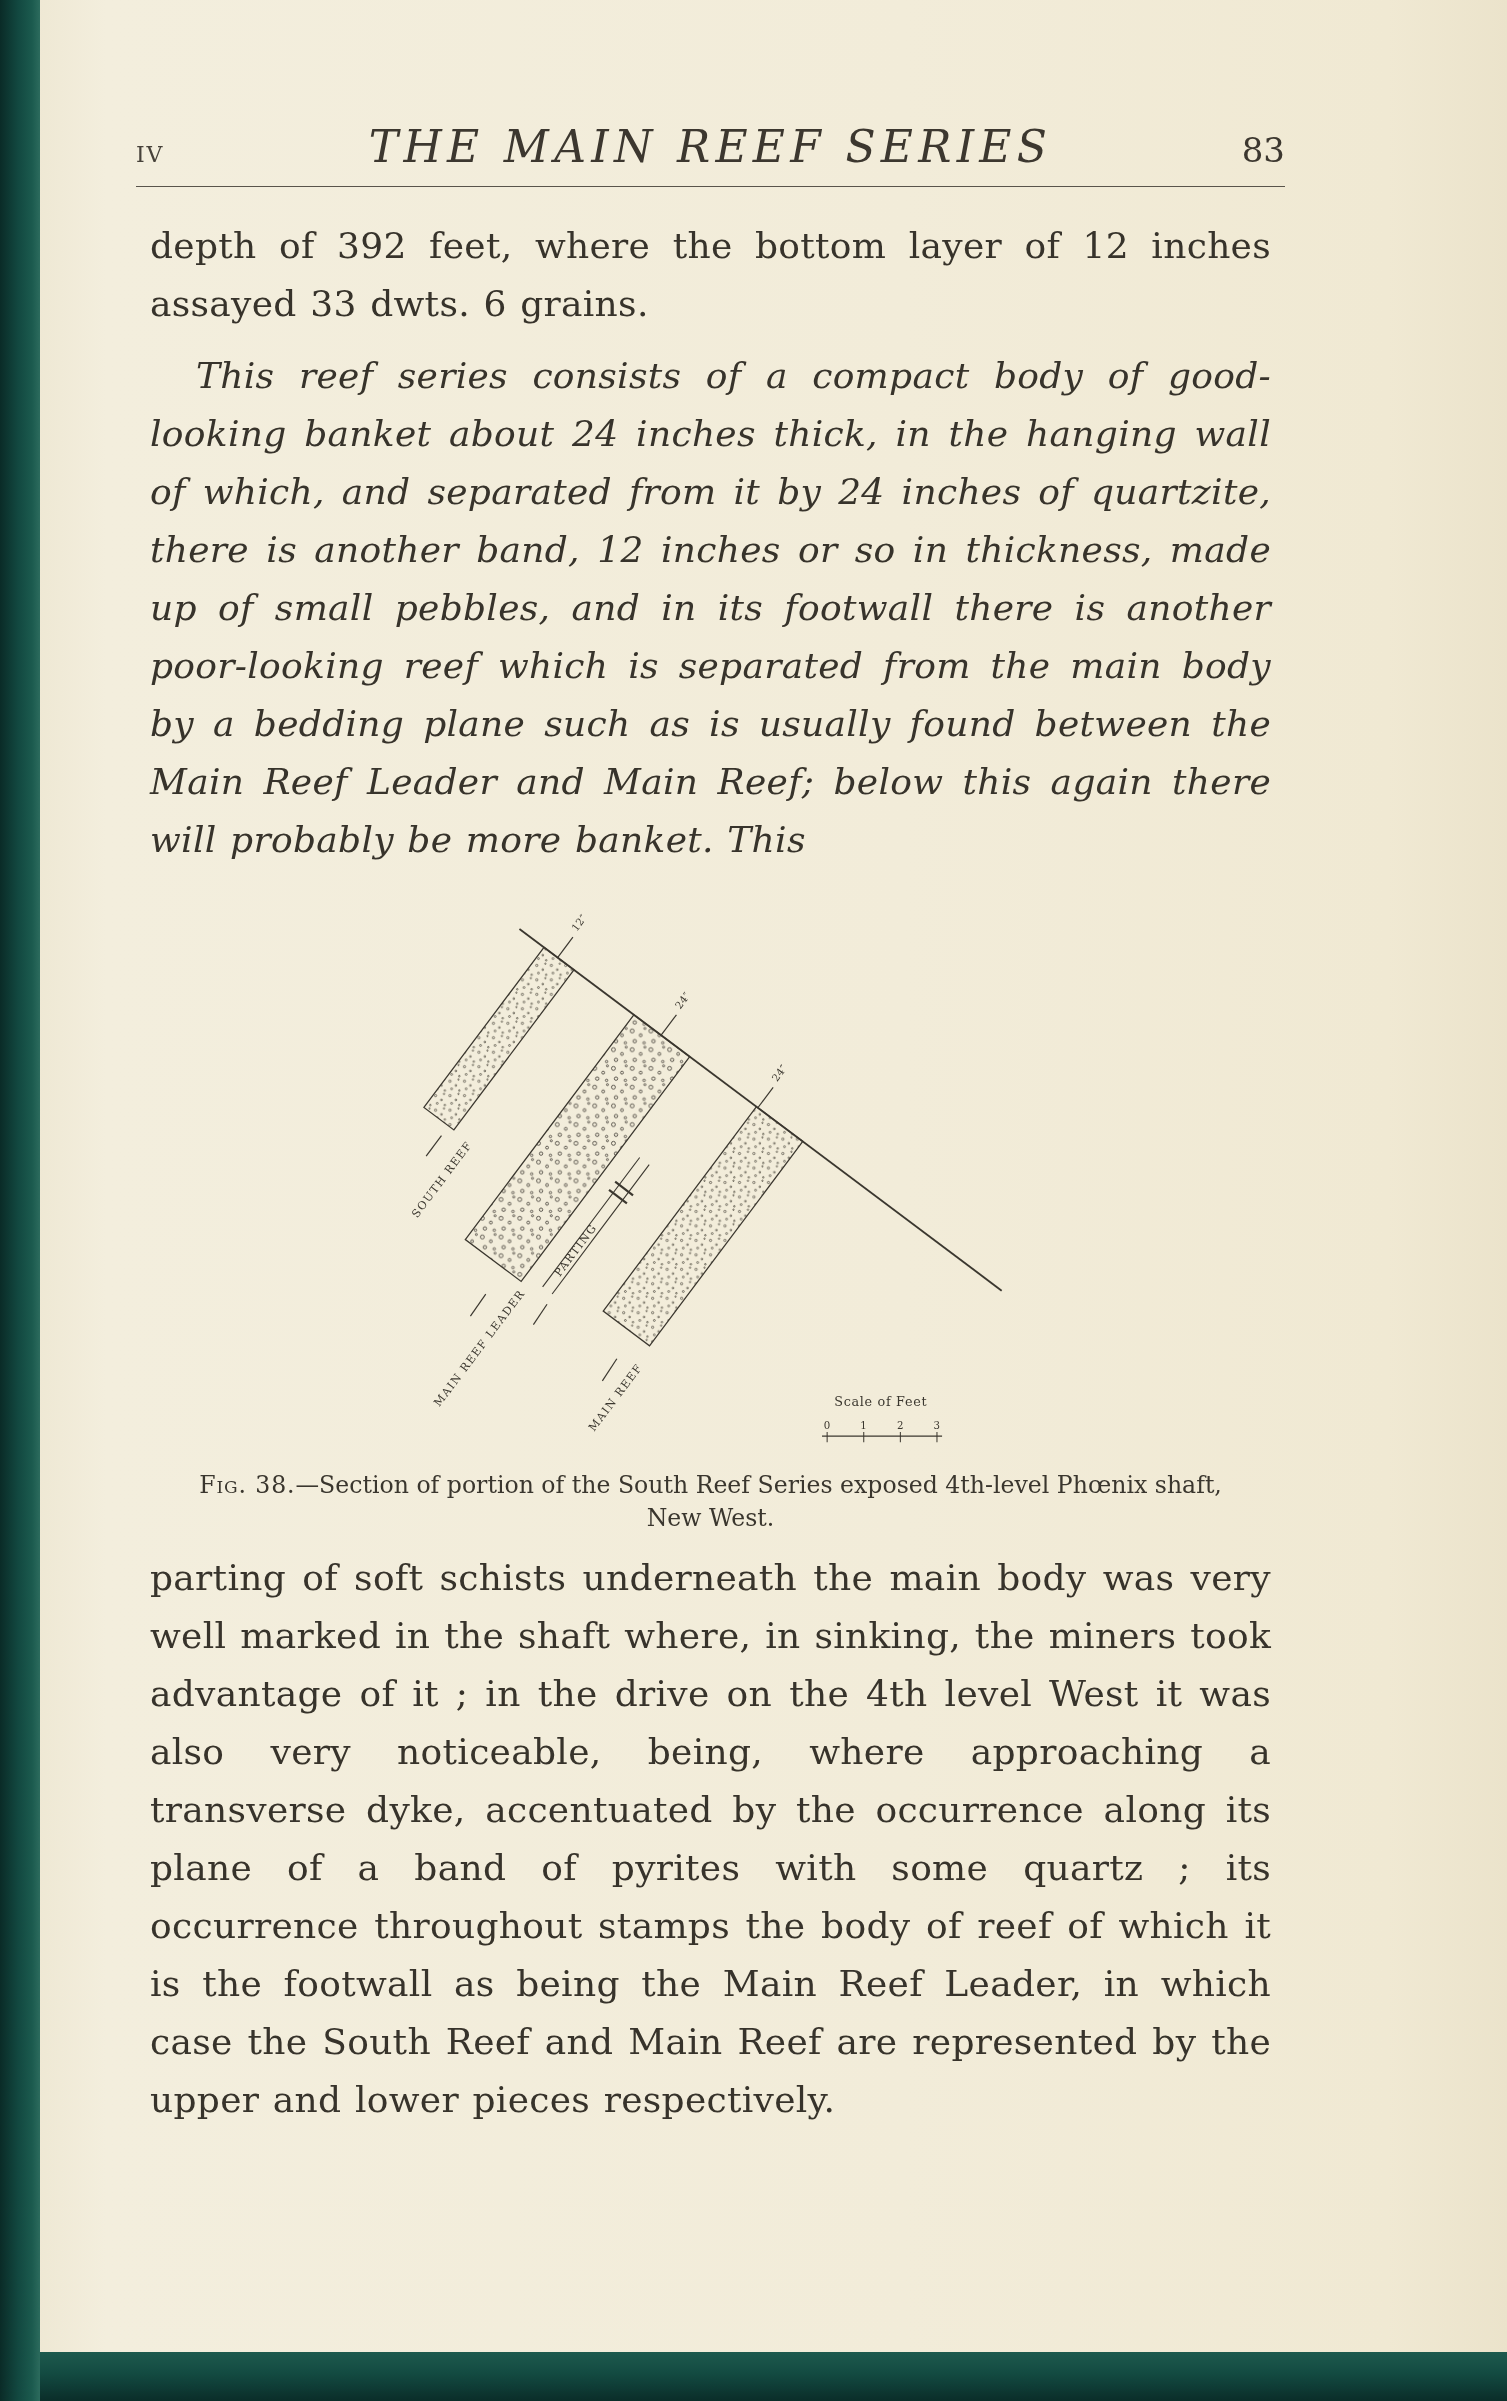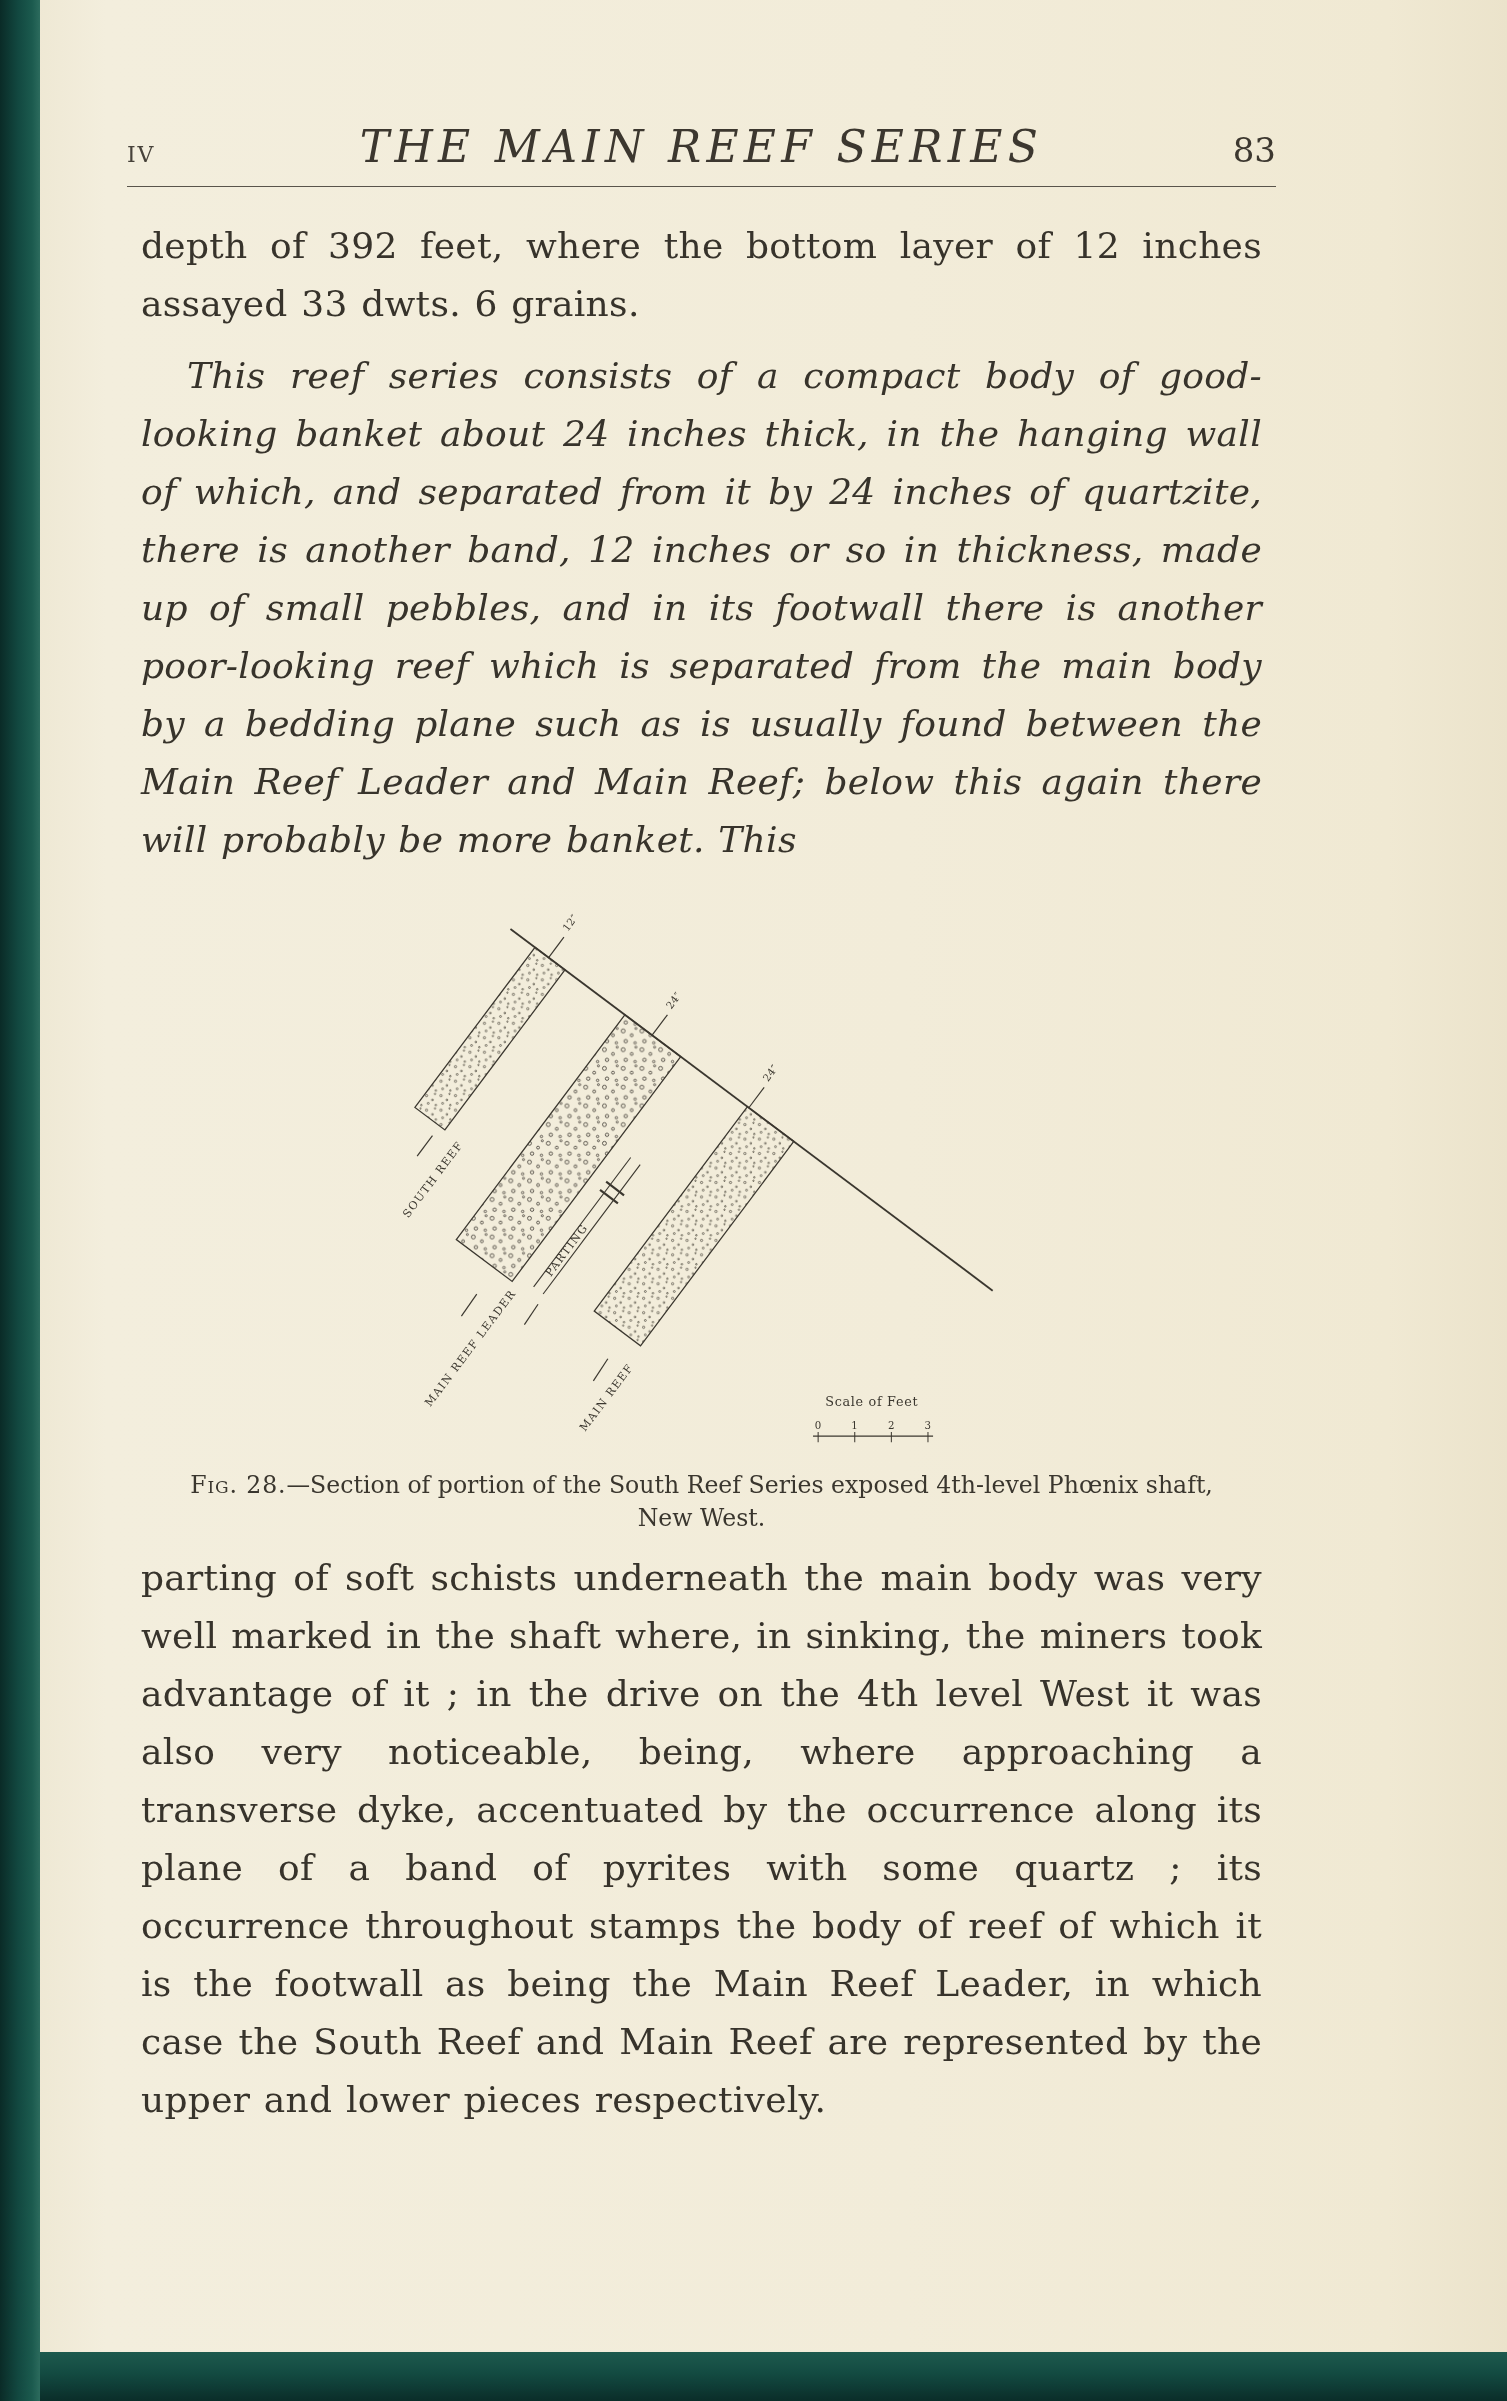--- a/index.html
+++ b/index.html
@@ -18,21 +18,21 @@
     background: linear-gradient(90deg, #0a2b27 0%, #124840 45%, #1b5a4e 80%, #2c6b5d 100%);
     z-index: 3;
   }
   .edge-bottom {
     position: absolute; left: 0; bottom: 0; width: 100%; height: 49px;
     background: linear-gradient(0deg, #0a2d29 0%, #134a41 55%, #1d5a4e 100%);
     z-index: 2;
   }
   .content {
     position: absolute;
-    left: 127px;
+    left: 136px;
     top: 121px;
     width: 1149px;
   }
   .header { display: flex; align-items: baseline; }
   .chapter { width: 114px; font-size: 22px; letter-spacing: 1.8px; color: #47423a; }
   .title { flex: 1; text-align: center; font-style: italic; font-size: 44px; letter-spacing: 5.3px; color: #3c372f; }
   .pageno { width: 114px; text-align: right; font-size: 34px; color: #3c372f; }
   .rule { border-bottom: 1.8px solid #59544b; margin-top: 14px; margin-bottom: 30px; }
   p.body-par {
     margin: 14px;
@@ -140,21 +140,21 @@
           <line x1="491" y1="591" x2="632" y2="591" stroke="#3b372f" stroke-width="1.5"></line>
           <line x1="497" y1="586" x2="497" y2="598" stroke="#3b372f" stroke-width="1.2"></line>
           <line x1="540" y1="586" x2="540" y2="598" stroke="#3b372f" stroke-width="1.2"></line>
           <line x1="583" y1="586" x2="583" y2="598" stroke="#3b372f" stroke-width="1.2"></line>
           <line x1="626" y1="586" x2="626" y2="598" stroke="#3b372f" stroke-width="1.2"></line>
         </g>
       </svg>
     </div>
 
     <div class="caption">
-      <span class="smallcaps">Fig. 28.</span><span>—Section of portion of the South Reef Series exposed 4th-level Phœnix shaft,</span><br>
+      <span class="smallcaps">Fig. 38.</span><span>—Section of portion of the South Reef Series exposed 4th-level Phœnix shaft,</span><br>
       <span>New West.</span>
     </div>
 
     <p class="body-par after-figure">parting of soft schists underneath the main body was very well marked in the shaft where, in sinking, the miners took advantage of it ; in the drive on the 4th level West it was also very noticeable, being, where approaching a transverse dyke, accentuated by the occurrence along its plane of a band of pyrites with some quartz ; its occurrence throughout stamps the body of reef of which it is the footwall as being the Main Reef Leader, in which case the South Reef and Main Reef are represented by the upper and lower pieces respectively.</p>
 
   </div>
 </div>
 
 
 </body></html>

